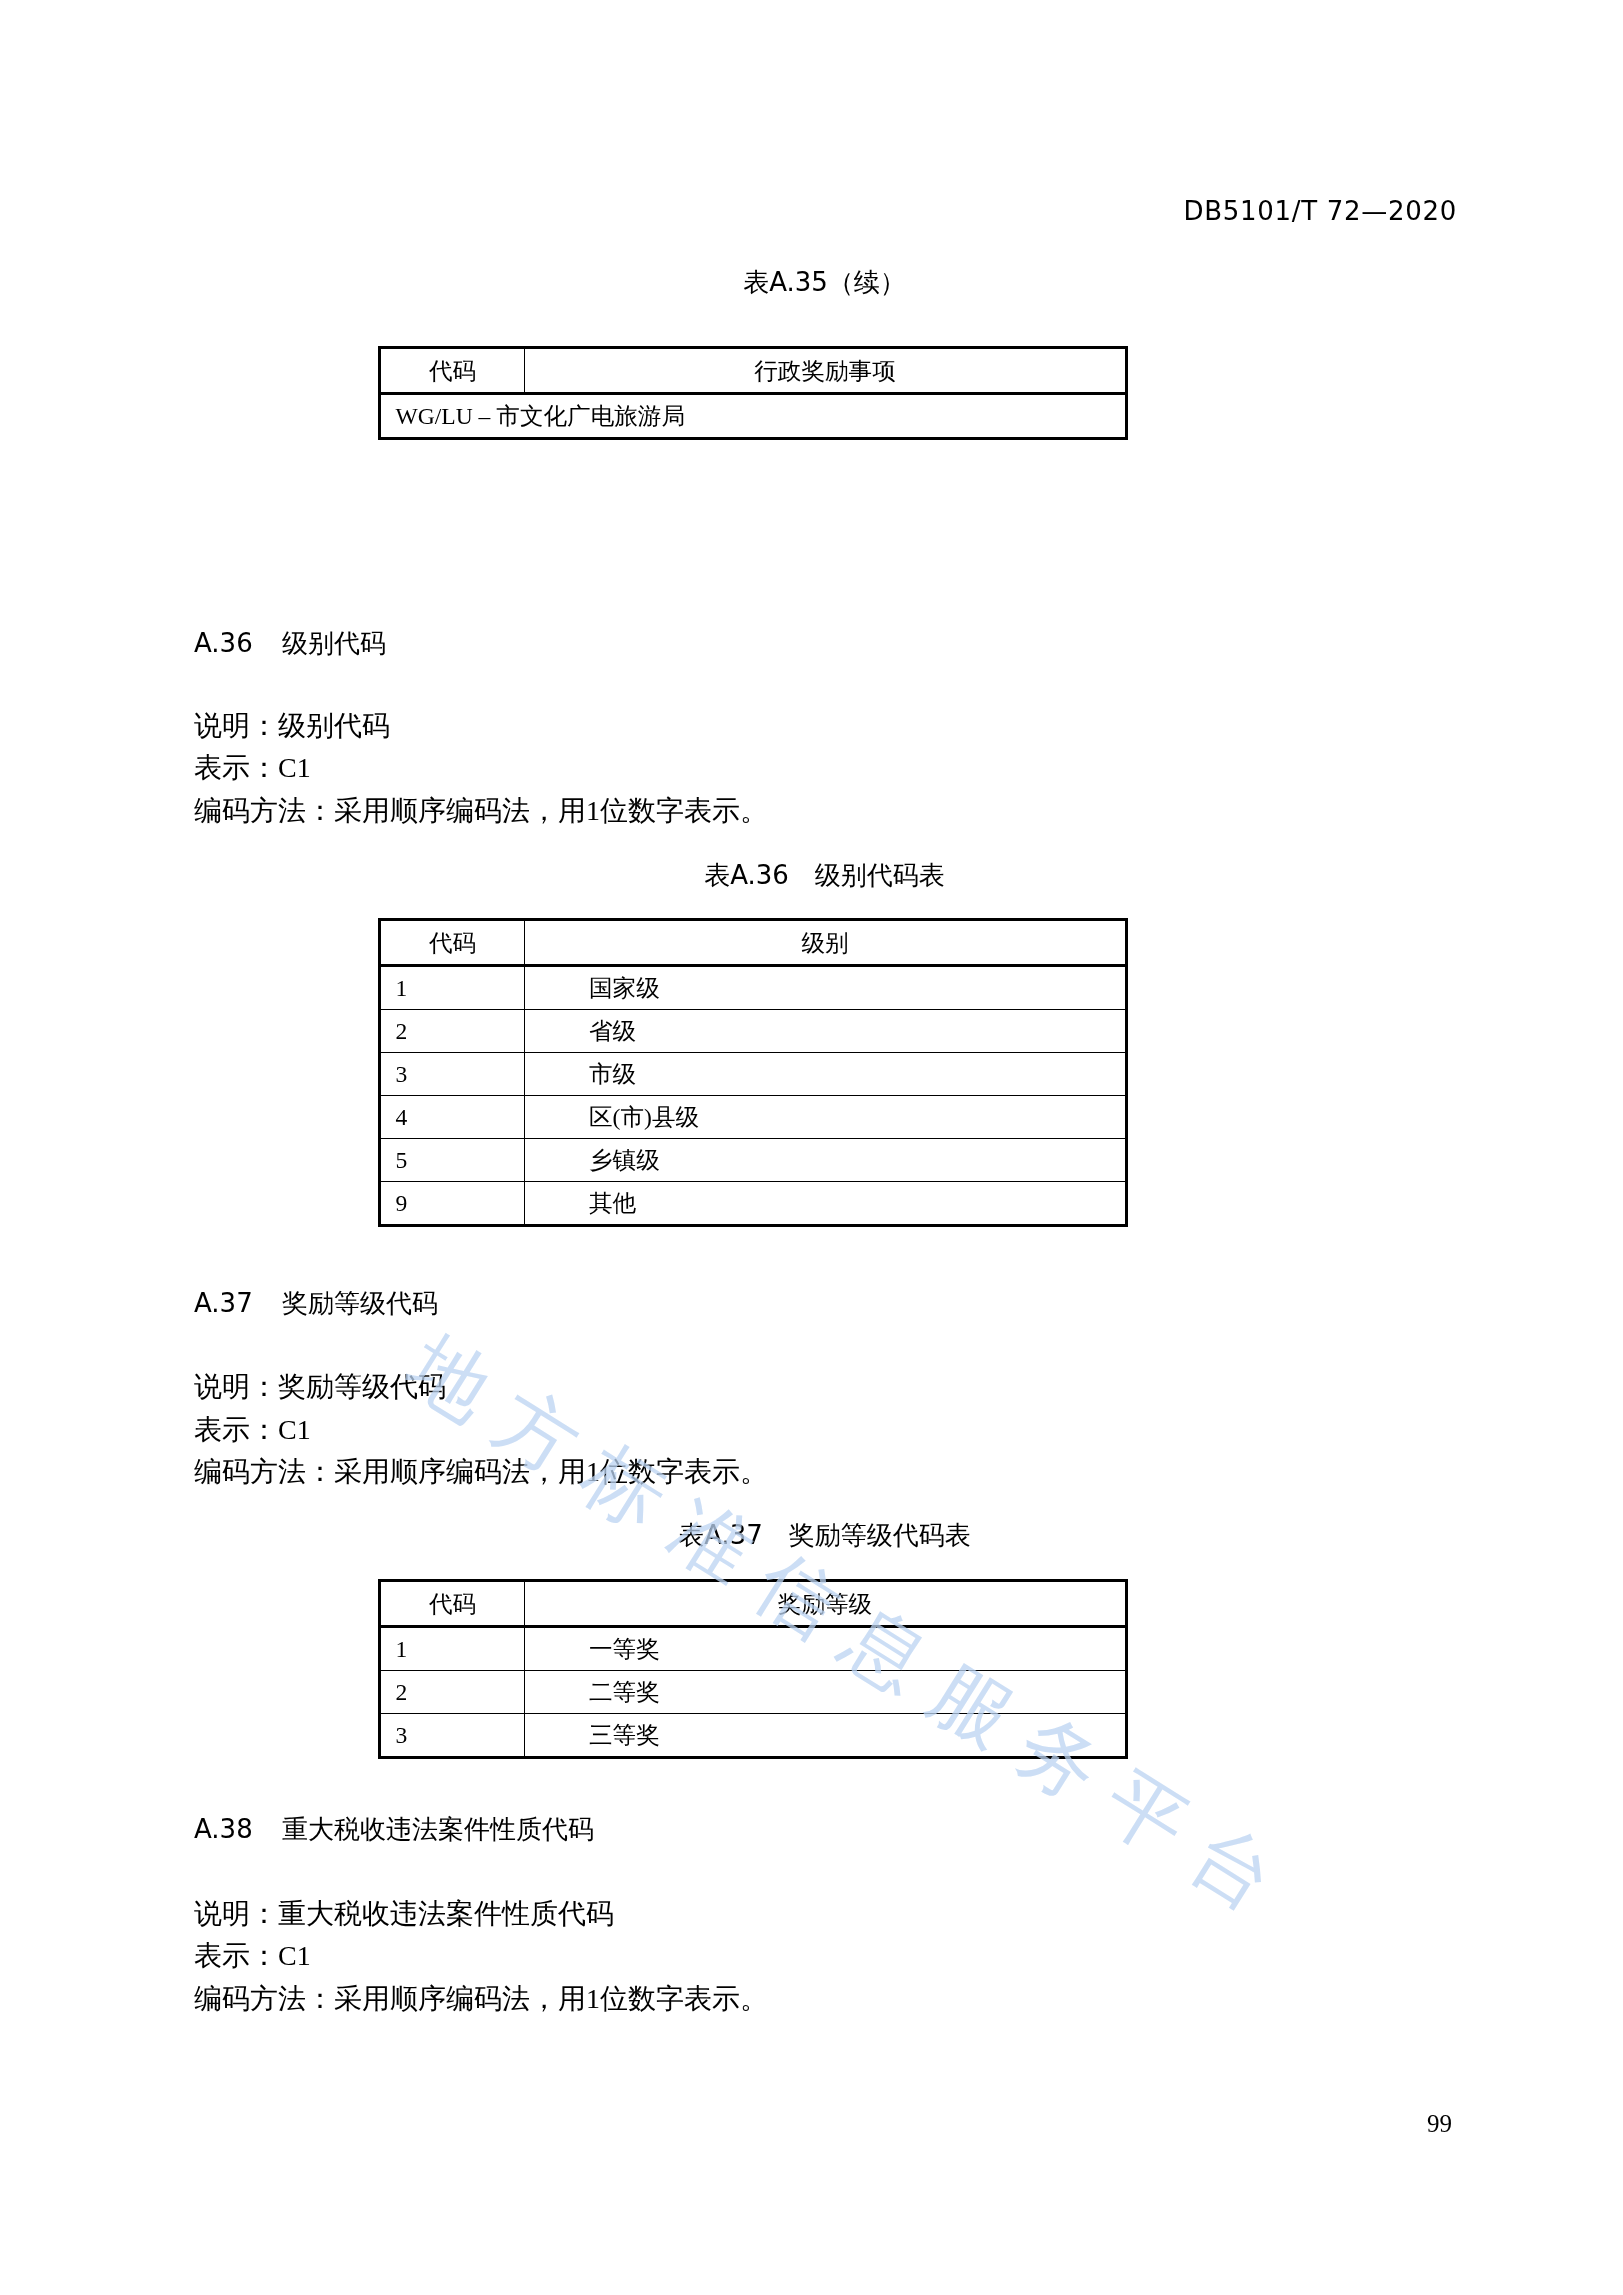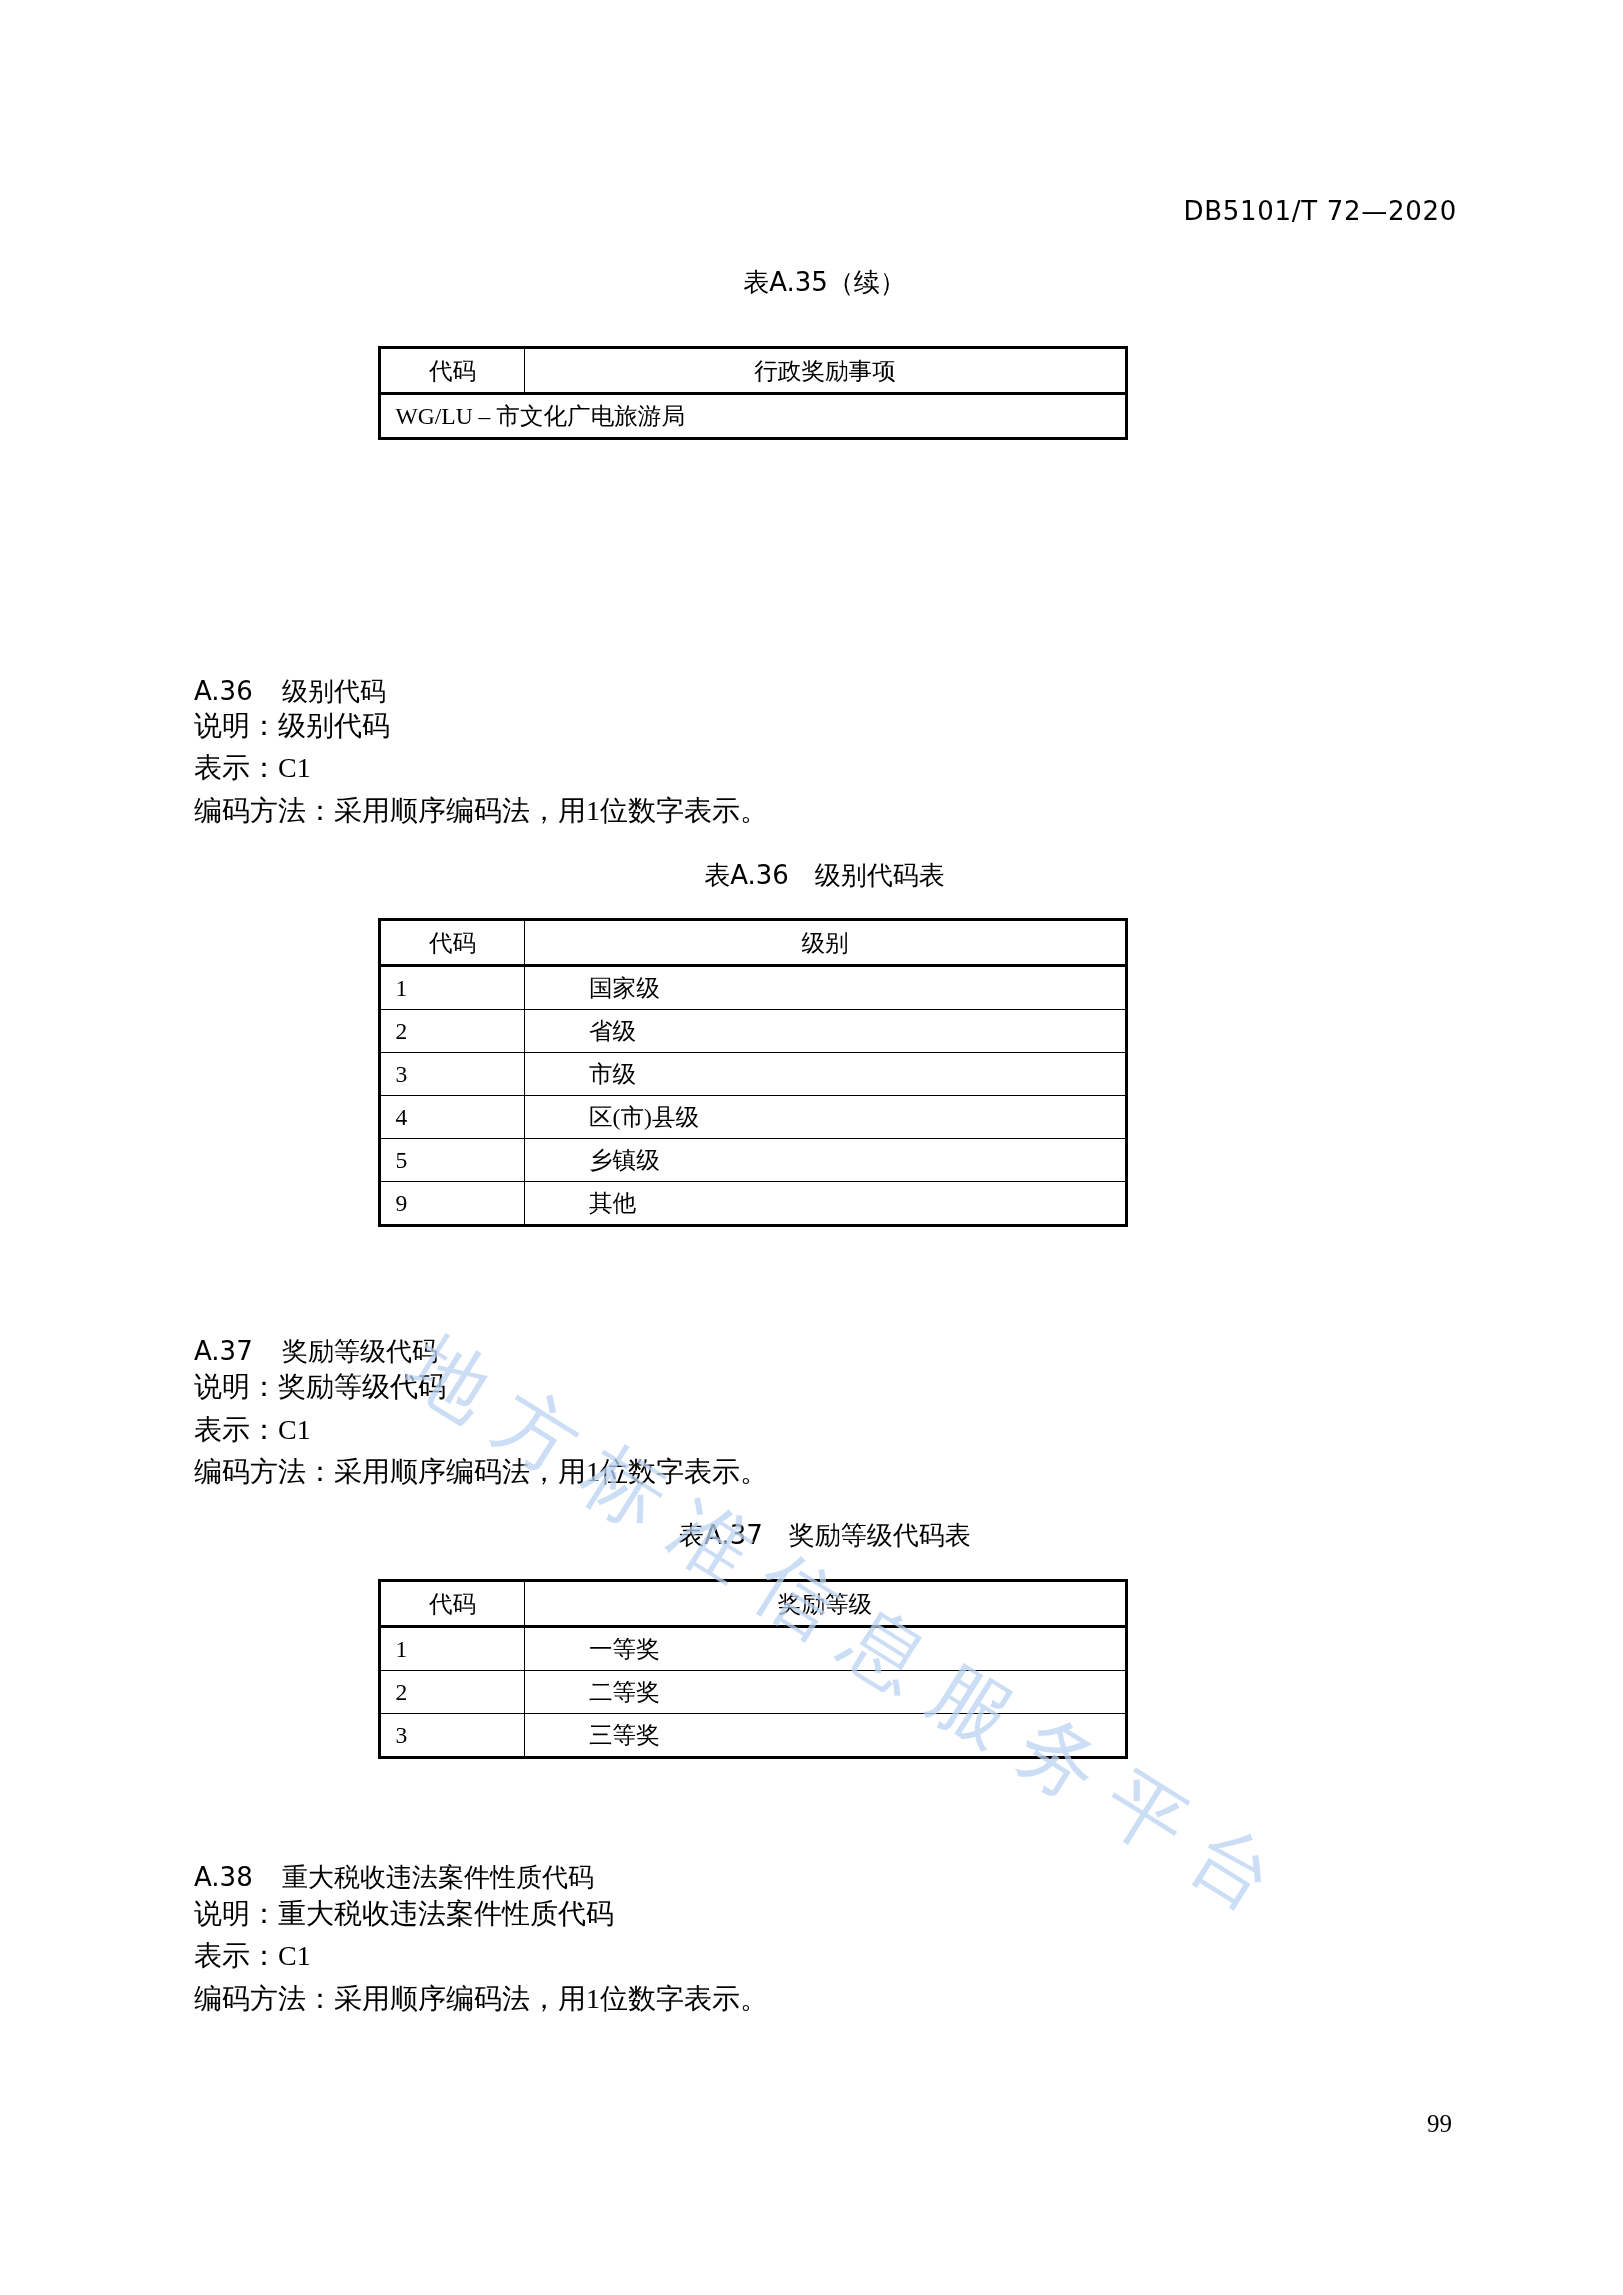--- a/index.html
+++ b/index.html
@@ -2,21 +2,21 @@
 <html style="font-size:10.5px"><head>
 <meta charset="utf-8">
 <style>
   html, body { margin: 0; padding: 0; background: #ffffff; }
   body { width: 1623px; height: 2295px; position: relative; overflow: hidden; color: #000; }
   .abs { position: absolute; white-space: nowrap; }
   .sans { font-family: "DejaVu Sans", "Liberation Sans", sans-serif; }
   .serif { font-family: "Liberation Serif", "DejaVu Serif", serif; }
   .doc-id { right: 166px; top: 195px; font-size: 26px; line-height: 33px; letter-spacing: 0.7px; }
   .caption { left: 0; width: 1649px; text-align: center; font-size: 26px; line-height: 33px; }
-  .heading { left: 194px; font-size: 26px; line-height: 33px; margin-top: 48px; }
+  .heading { left: 194px; font-size: 26px; line-height: 33px; }
   .heading .num { display: inline-block; width: 88px; }
   .body-line { left: 194px; font-size: 28px; line-height: 33px; }
   .page-num { left: 1427px; top: 2109px; font-size: 25px; line-height: 30px; }
 
   table.code-table {
     position: absolute; left: 378px; width: 750px;
     border-collapse: collapse; border: 3.3px solid #000;
     table-layout: fixed;
   }
   table.code-table col.c1 { width: 145px; }

